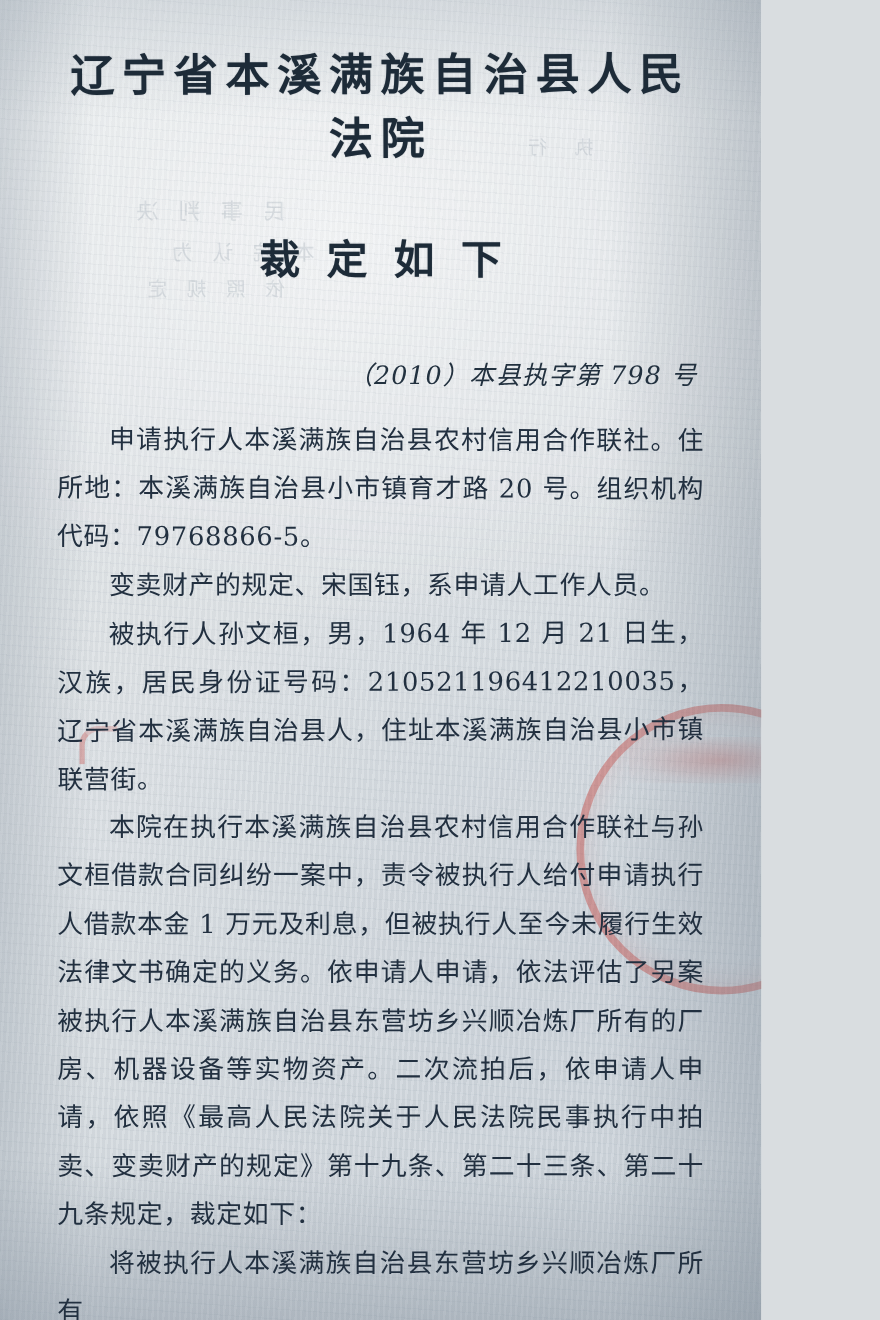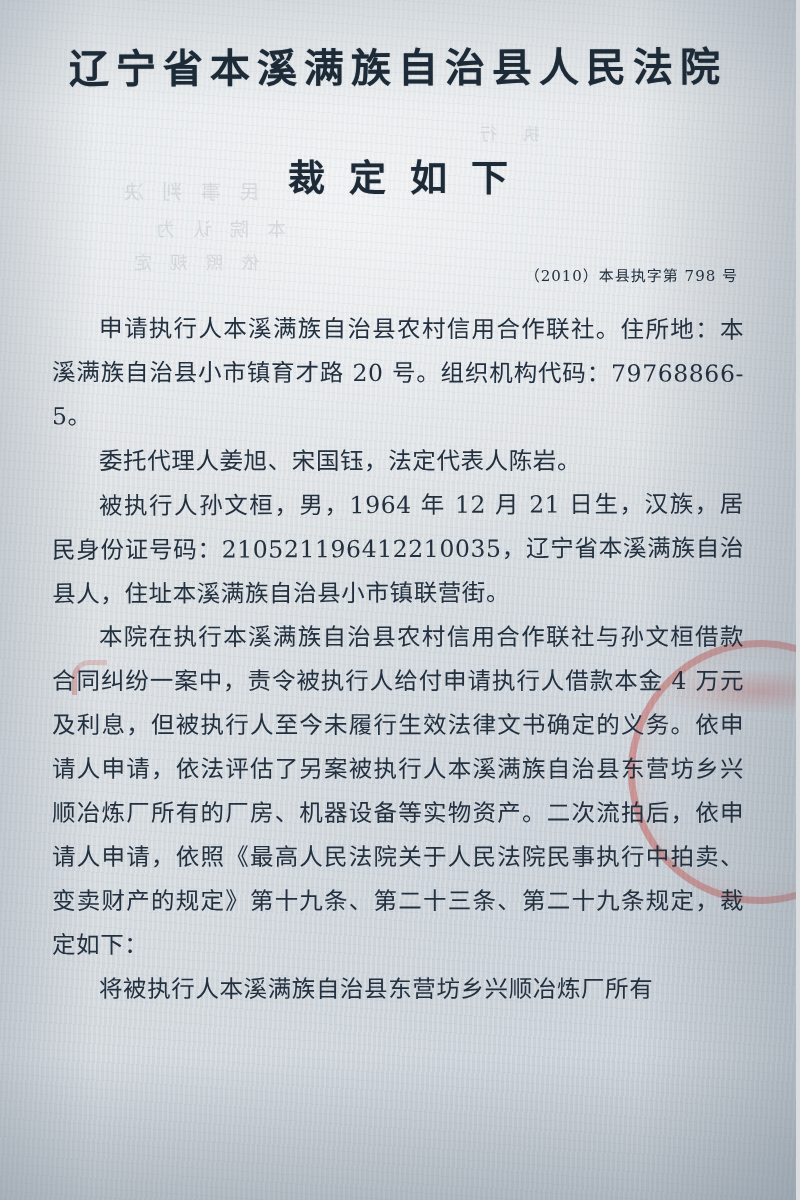--- a/index.html
+++ b/index.html
@@ -10,21 +10,21 @@
     width: 800px;
     height: 1200px;
     overflow: hidden;
     background: #d9dde0;
     font-family: "DejaVu Serif", "Liberation Serif", serif;
   }
 
   
   .scan {
     position: relative;
-    width: 796px;
+    width: 692px;
     height: 1200px;
     background:
       radial-gradient(ellipse 700px 500px at 45% 18%, rgba(255,255,255,0.55) 0%, rgba(255,255,255,0) 70%),
       radial-gradient(ellipse 600px 600px at 78% 72%, rgba(186,196,206,0.45) 0%, rgba(186,196,206,0) 72%),
       linear-gradient(160deg, #e4e8ea 0%, #dfe3e6 22%, #d8dde1 48%, #d2d8dd 68%, #cdd4da 86%, #c8d0d6 100%);
     overflow: hidden;
   }
   
   .scan::before {
     content: "";
@@ -124,23 +124,24 @@
     text-indent: 24px;
     color: #1d2b38;
     text-shadow: 0 0 1px rgba(30,44,58,0.4);
   }
 
   .case-no {
     margin: 0;
     padding-top: 62px;
     padding-right: 6px;
     text-align: right;
-    font-size: 15px;
+    font-size: 23px;
     letter-spacing: 1px;
     color: #22313f;
+    font-style: italic;
   }
 
   .body-block {
     padding-top: 22px;
   }
 
   p.para {
     margin: 0;
     font-size: 23.5px;
     line-height: 44px;
@@ -174,23 +175,23 @@
     <h1 class="court-name skew-a">辽宁省本溪满族自治县人民法院</h1>
 
     <h2 class="doc-title">裁定如下</h2>
 
     <p class="case-no">（2010）本县执字第 798 号</p>
 
     <div class="body-block">
       <p class="para indent2 skew-b">申请执行人本溪满族自治县农村信用合作联社。住所地：本溪满族自治县小市镇育才路 20 号。组织机构代码：79768866-5。</p>
 
 
-      <p class="para indent2">委托代理人姜旭、宋国钰，法定代表人陈岩。</p>
+      <p class="para indent2">变卖财产的规定、宋国钰，系申请人工作人员。</p>
 
       <p class="para indent2 skew-a">被执行人孙文桓，男，1964 年 12 月 21 日生，汉族，居民身份证号码：210521196412210035，辽宁省本溪满族自治县人，住址本溪满族自治县小市镇联营街。</p>
 
-      <p class="para indent2">本院在执行本溪满族自治县农村信用合作联社与孙文桓借款合同纠纷一案中，责令被执行人给付申请执行人借款本金 4 万元及利息，但被执行人至今未履行生效法律文书确定的义务。依申请人申请，依法评估了另案被执行人本溪满族自治县东营坊乡兴顺冶炼厂所有的厂房、机器设备等实物资产。二次流拍后，依申请人申请，依照《最高人民法院关于人民法院民事执行中拍卖、变卖财产的规定》第十九条、第二十三条、第二十九条规定，裁定如下：</p>
+      <p class="para indent2">本院在执行本溪满族自治县农村信用合作联社与孙文桓借款合同纠纷一案中，责令被执行人给付申请执行人借款本金 1 万元及利息，但被执行人至今未履行生效法律文书确定的义务。依申请人申请，依法评估了另案被执行人本溪满族自治县东营坊乡兴顺冶炼厂所有的厂房、机器设备等实物资产。二次流拍后，依申请人申请，依照《最高人民法院关于人民法院民事执行中拍卖、变卖财产的规定》第十九条、第二十三条、第二十九条规定，裁定如下：</p>
 
       <p class="para indent2">将被执行人本溪满族自治县东营坊乡兴顺冶炼厂所有</p>
     </div>
 
   </div>
 </div>
 
 </body></html>

